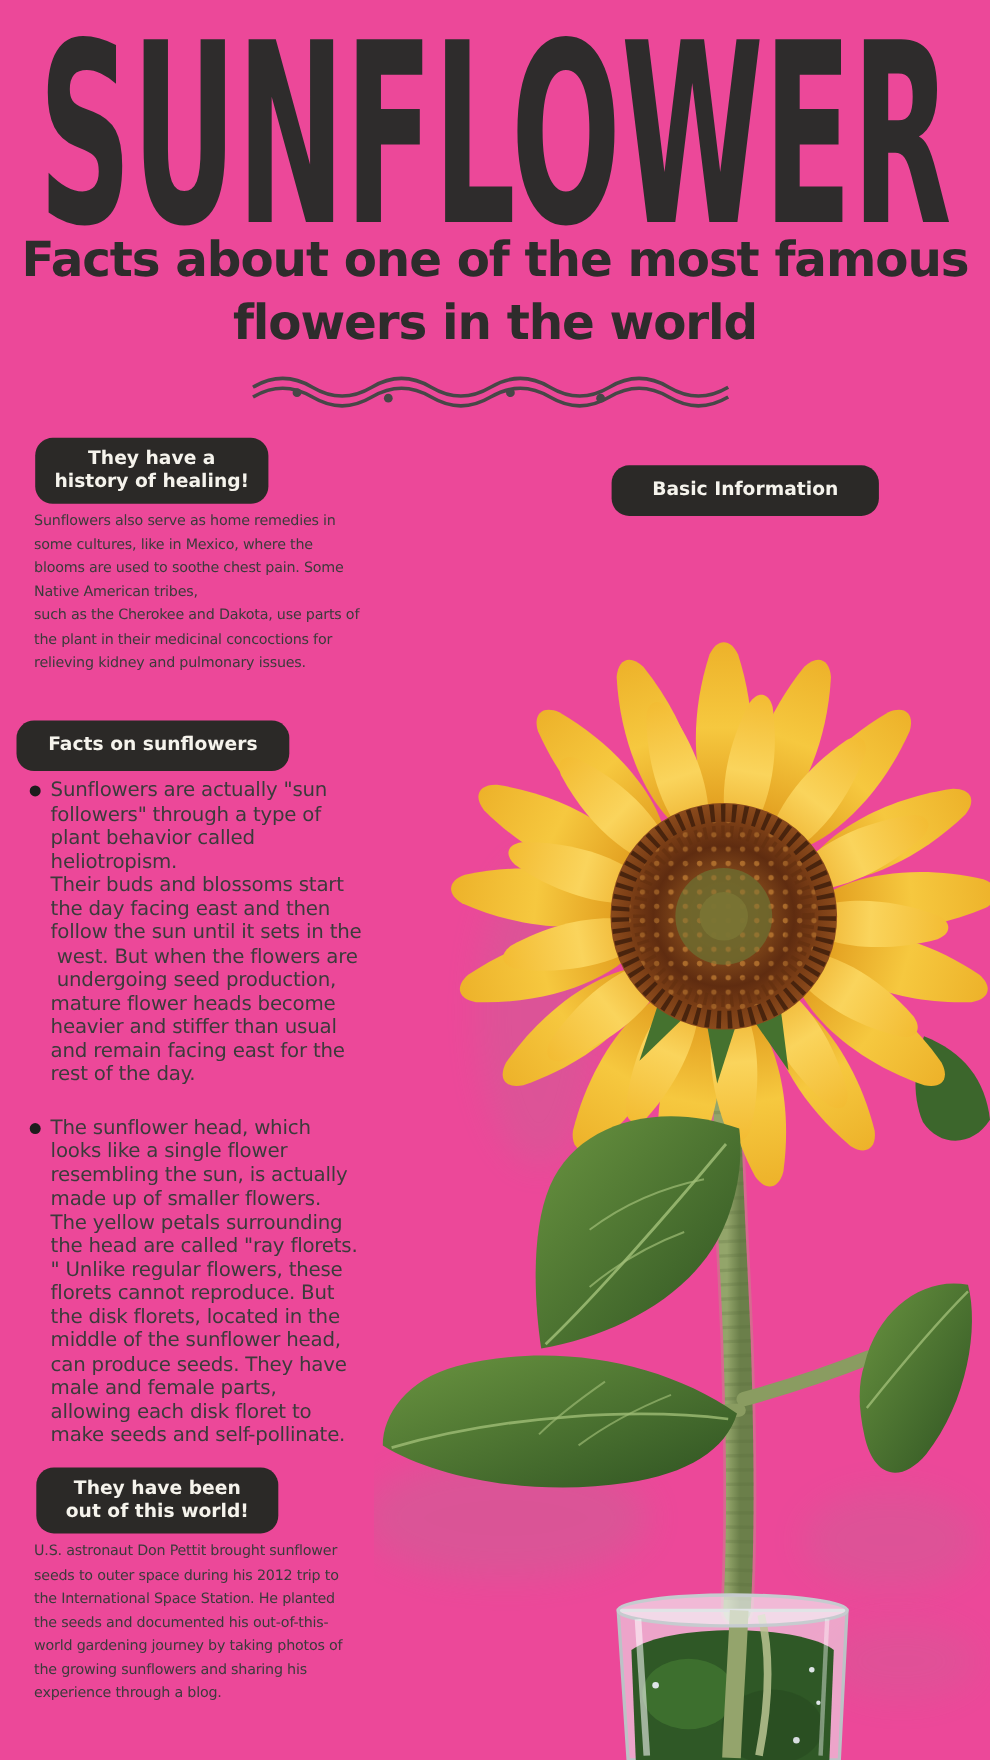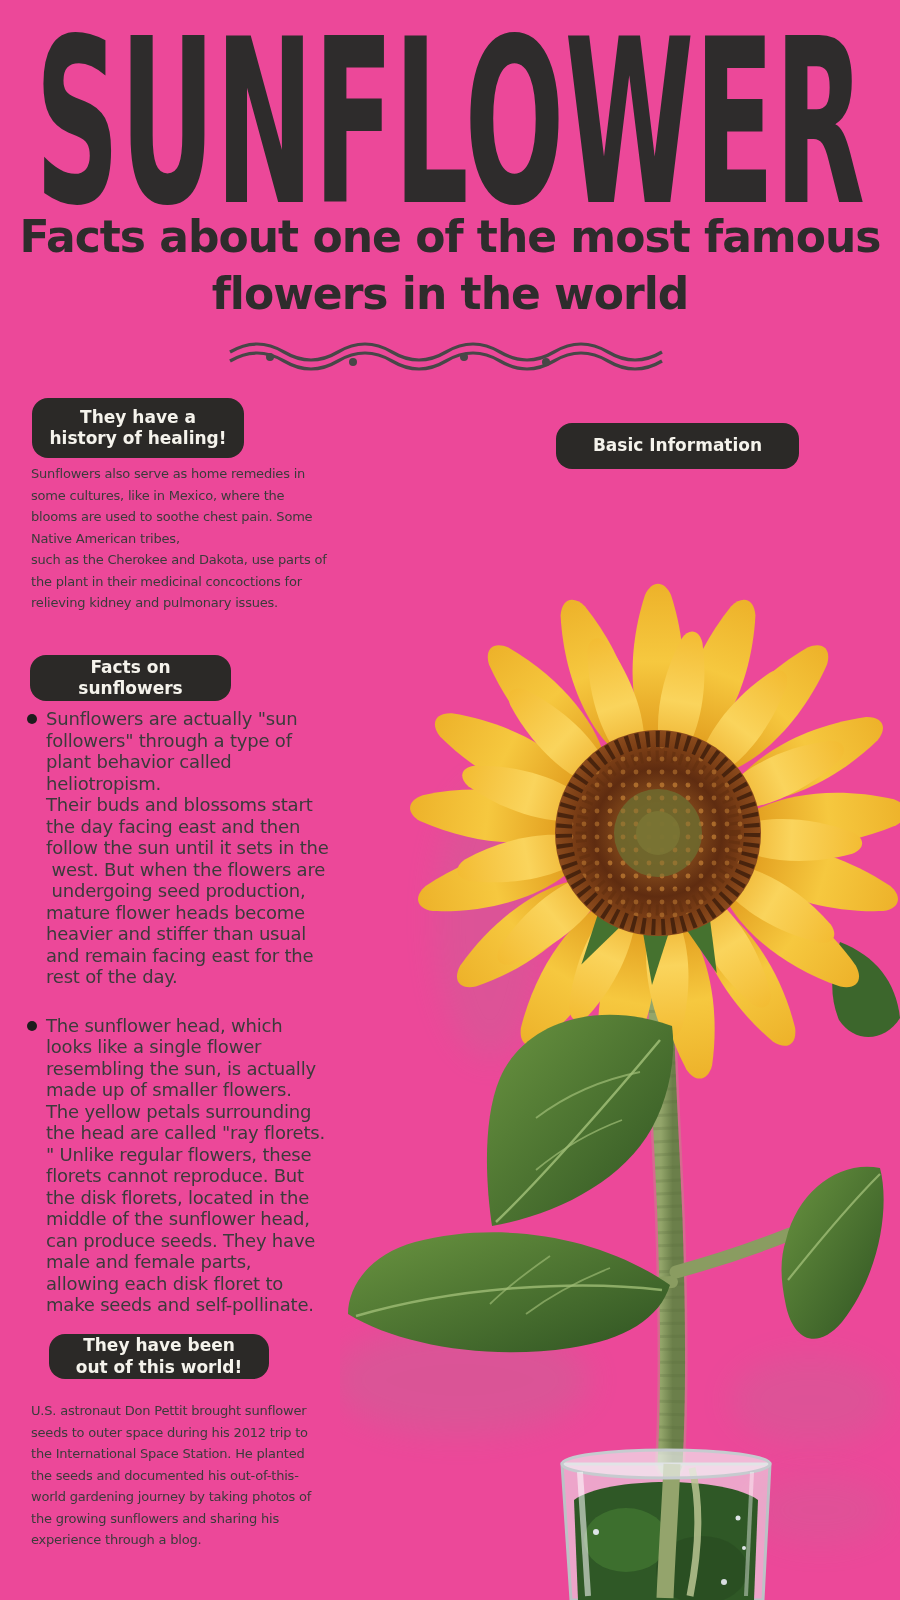--- a/index.html
+++ b/index.html
@@ -15,22 +15,22 @@
   }
   .divider { position:absolute; top:336px; left:225px; }
   .badge {
     position:absolute; background:#2b2927; color:#f5f3ec; font-weight:bold;
     font-size:17px; line-height:1.25; text-align:center; display:flex;
     align-items:center; justify-content:center; border-radius:16px;
     white-space:pre-line; padding:0 14px; box-sizing:border-box;
   }
   .badge1 { left:32px;  top:398px;  width:212px; height:60px; }
   .badge2 { left:556px; top:400px;  width:243px; height:46px;margin-top:23px; }
-  .badge3 { left:30px;  top:655px;  width:201px; height:46px; }
-  .badge4 { left:49px;  top:1334px; width:220px; height:45px;text-align:center; }
+  .badge3 { left:15px;  top:655px;  width:248px; height:46px; }
+  .badge4 { left:33px;  top:1334px; width:220px; height:60px;text-align:center; }
   .para {
     position:absolute; font-size:13px; line-height:21.5px;
     letter-spacing:-0.2px; white-space:pre-line; color:#3b3b3b;
   }
   .para1 { left:31px;  top:463px;  width:490px; }
   .para2 { left:558px; top:460px;  width:330px; font-size:19px; line-height:22.5px; }
   .para4 { left:31px;  top:1400px; width:480px; }
   .facts {
     position:absolute; left:27px; top:708px; width:430px;
     margin:0; padding:0; list-style:none;

